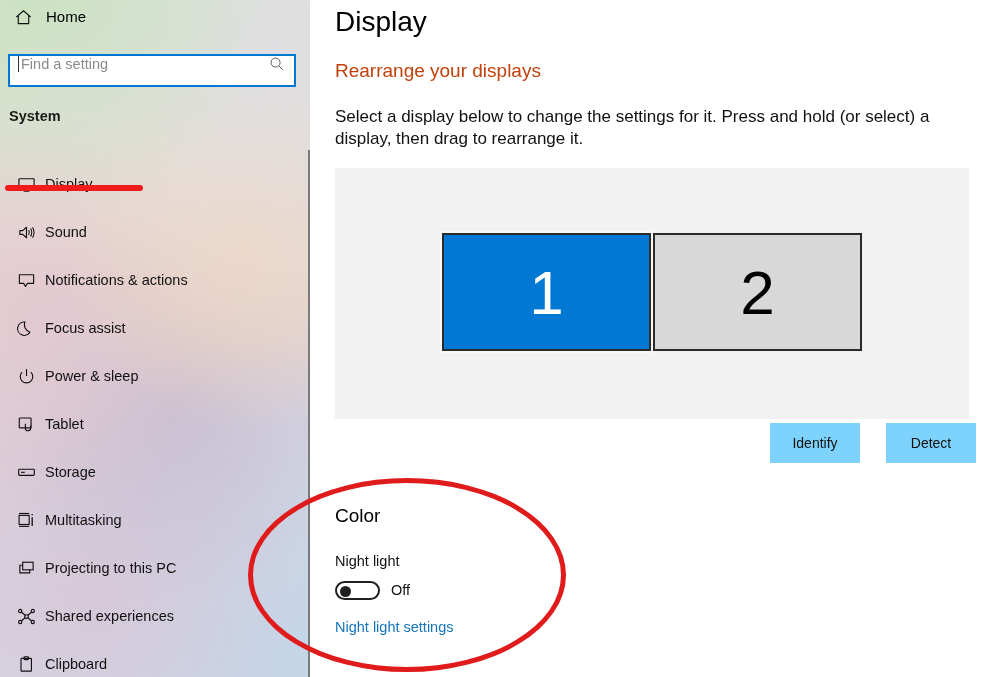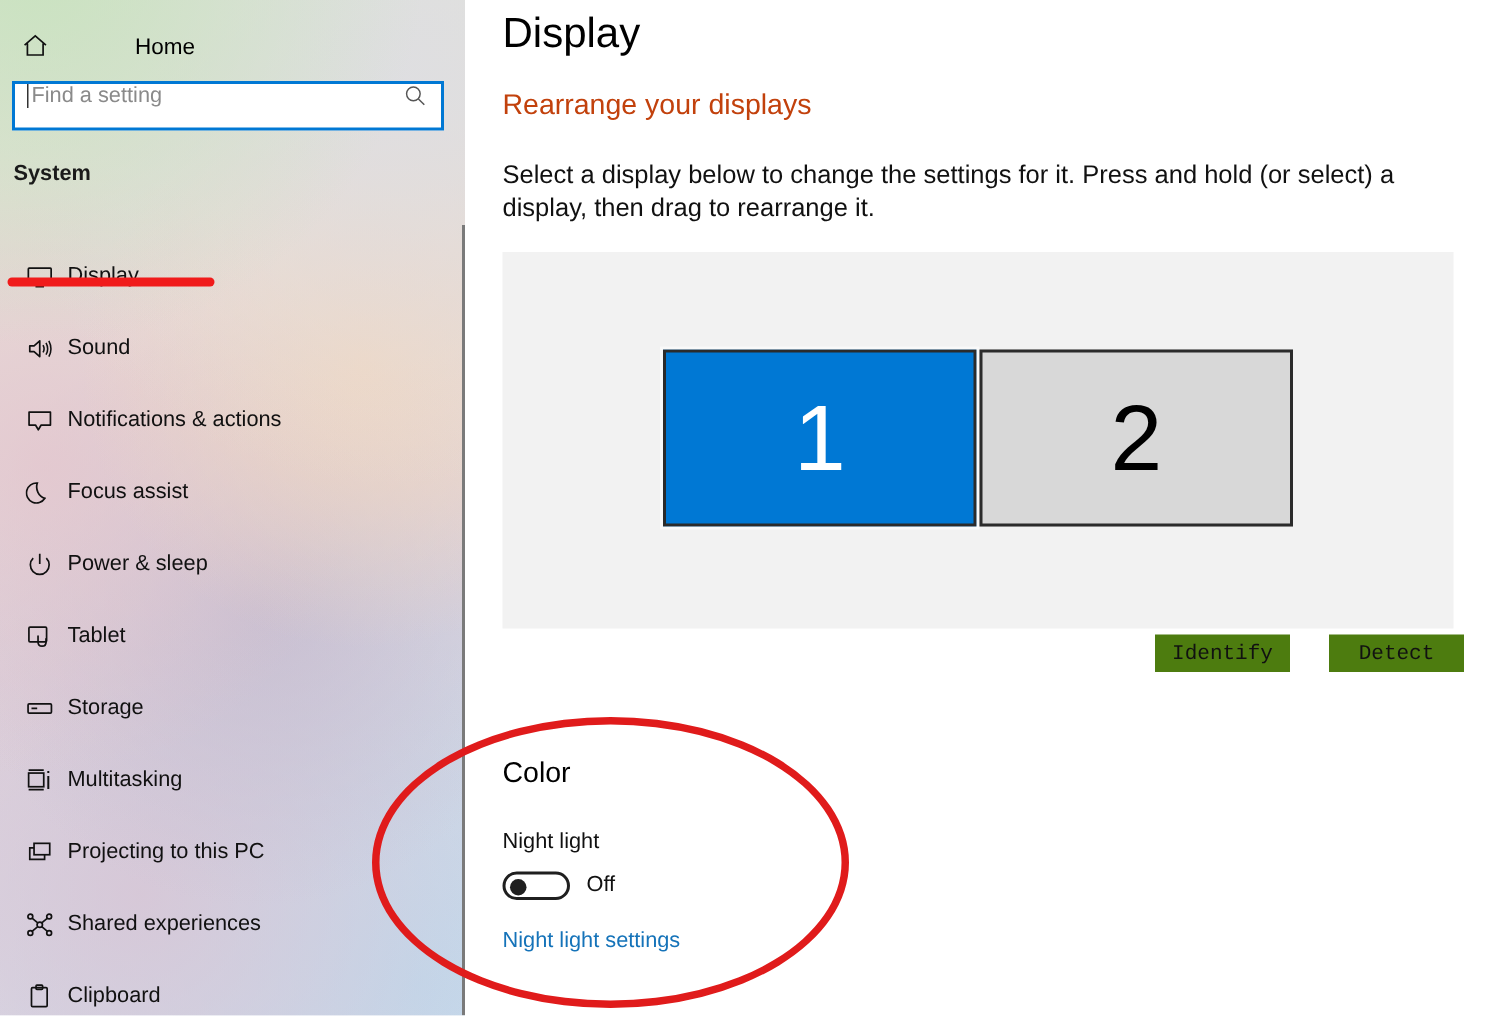--- a/index.html
+++ b/index.html
@@ -39,21 +39,21 @@
     top: 150px;
     width: 2px;
     height: 527px;
     background: #7a7a7a;
   }
 
   .home-row {
     position: absolute;
     left: 0; top: 8px;
     width: 300px; height: 32px;
-    display: flex; align-items: flex-end; gap: 44px;
+    display: flex; align-items: flex-start;
   }
   .home-icon {
     width: 34px; margin-left: 6px;
     display: flex; align-items: center; justify-content: center;
   }
   .home-label {
     font-size: 15px; color: #000; margin-left: 6px;
   }
 
   #search-box {
@@ -175,24 +175,24 @@
   #monitor-2 {
     left: 318px; top: 65px;
     width: 209px; height: 118px;
     background: #d8d8d8;
     color: #000000;
     font-size: 62px;
   }
 
   .gray-button {
     position: absolute;
-    height: 25px;
-    background: #4d7c0f;
+    height: 40px;
+    background: #7dd3fc;
     border: none;
-    font-family: Liberation Mono, monospace;
+    font-family: Liberation Sans, sans-serif;
     font-size: 14px;
     color: #111;
     cursor: pointer;
     padding: 0;
   }
   #identify-button { left: 460px; top: 423px; width: 90px; }
   #detect-button   { left: 576px; top: 423px; width: 90px; }
 
   #color-heading {
     position: absolute;

